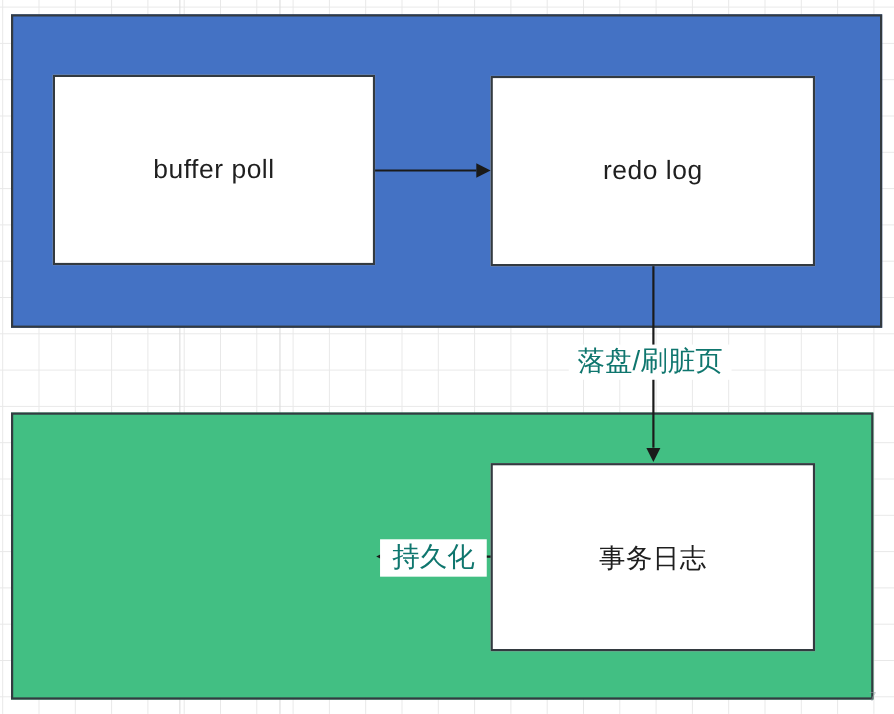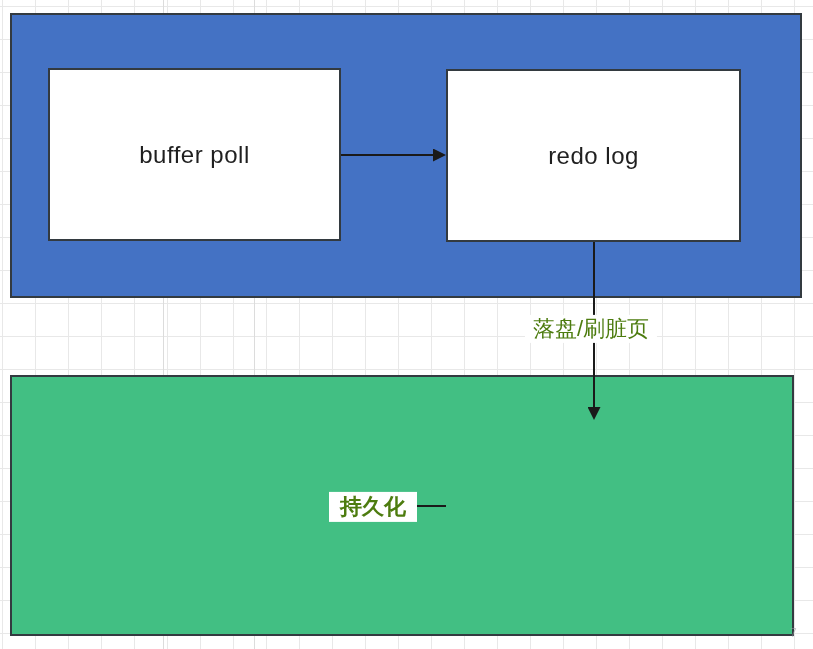--- a/index.html
+++ b/index.html
@@ -62,28 +62,28 @@
   .edges-layer {
     position: absolute;
     left: 0; top: 0;
     width: 813px; height: 649px;
     pointer-events: none;
   }
   .edge-label {
     position: absolute;
     transform: translate(-50%, -50%);
     background: #ffffff;
-    color: #4d7c0f;
-    font-size: 22px;
+    color: #0f766e;
+    font-size: 25px;
     line-height: 1.1;
     padding: 2px 8px;
     white-space: nowrap;
   }
   .label-flush   { left: 591px; top: 329px; }
-  .label-persist { left: 373px; top: 507px; padding: 3px 11px; font-weight: bold; }
+  .label-persist { left: 394px; top: 507px; padding: 3px 11px; }
 
   .corner-artifact {
     position: absolute;
     left: 790px;
     top: 626px;
     font-size: 12px;
     color: #9aa0a6;
     opacity: 0.55;
   }
 </style>
@@ -98,20 +98,23 @@
   <div class="group group-memory"></div>
 
   <div class="group group-disk"></div>
 
   <div class="node node-redo-log">
     <span>redo log</span>
   </div>
   <div class="node node-buffer-pool">
     <span>buffer poll</span>
   </div>
+  <div class="node node-trans-log">
+    <span>事务日志</span>
+  </div>
 
   <svg class="edges-layer" width="813" height="649" viewBox="0 0 813 649" xmlns="http://www.w3.org/2000/svg">
     <defs>
       <marker id="arrowhead" markerUnits="userSpaceOnUse" markerWidth="13" markerHeight="13" refX="0" refY="6.5" orient="auto">
         <path d="M0,0 L13,6.5 L0,13 Z" fill="#1a1a1a"></path>
       </marker>
     </defs>
     <g>
       <line x1="341" y1="155" x2="433" y2="155" stroke="#1a1a1a" stroke-width="2" marker-end="url(#arrowhead)"></line>
     </g>

